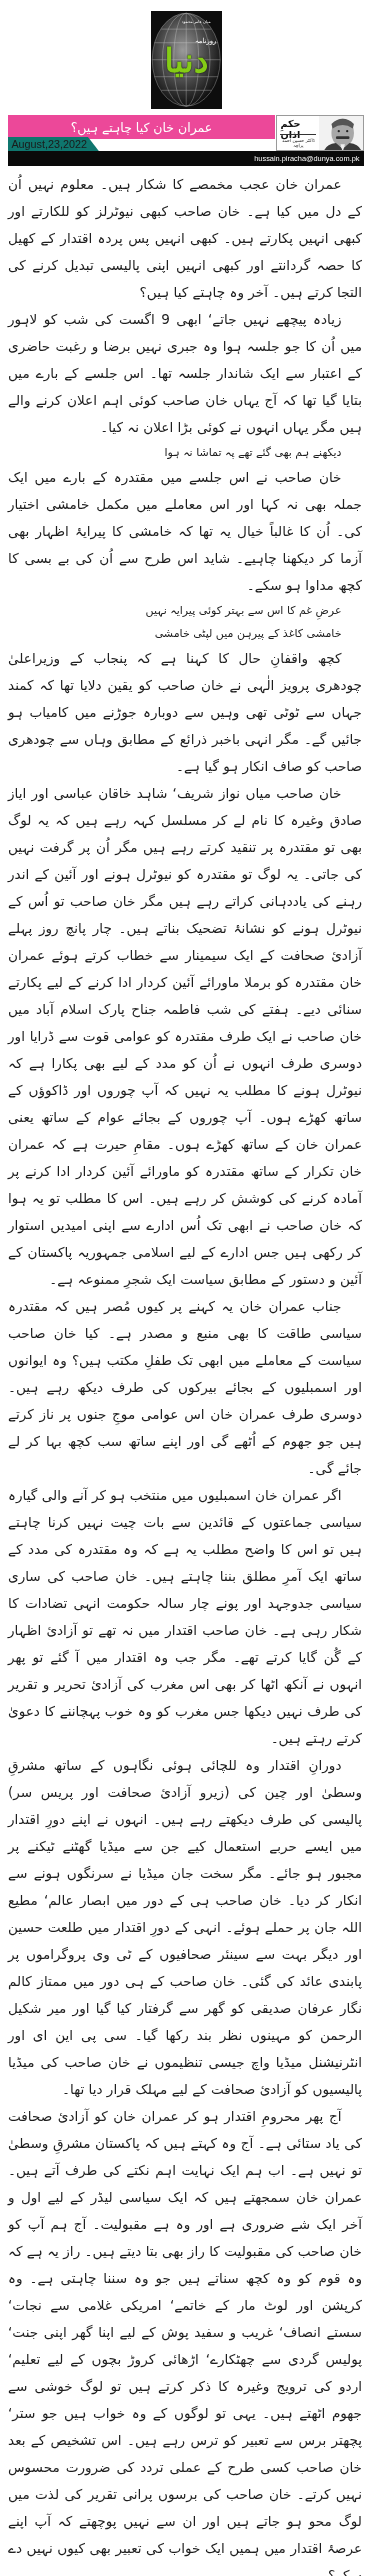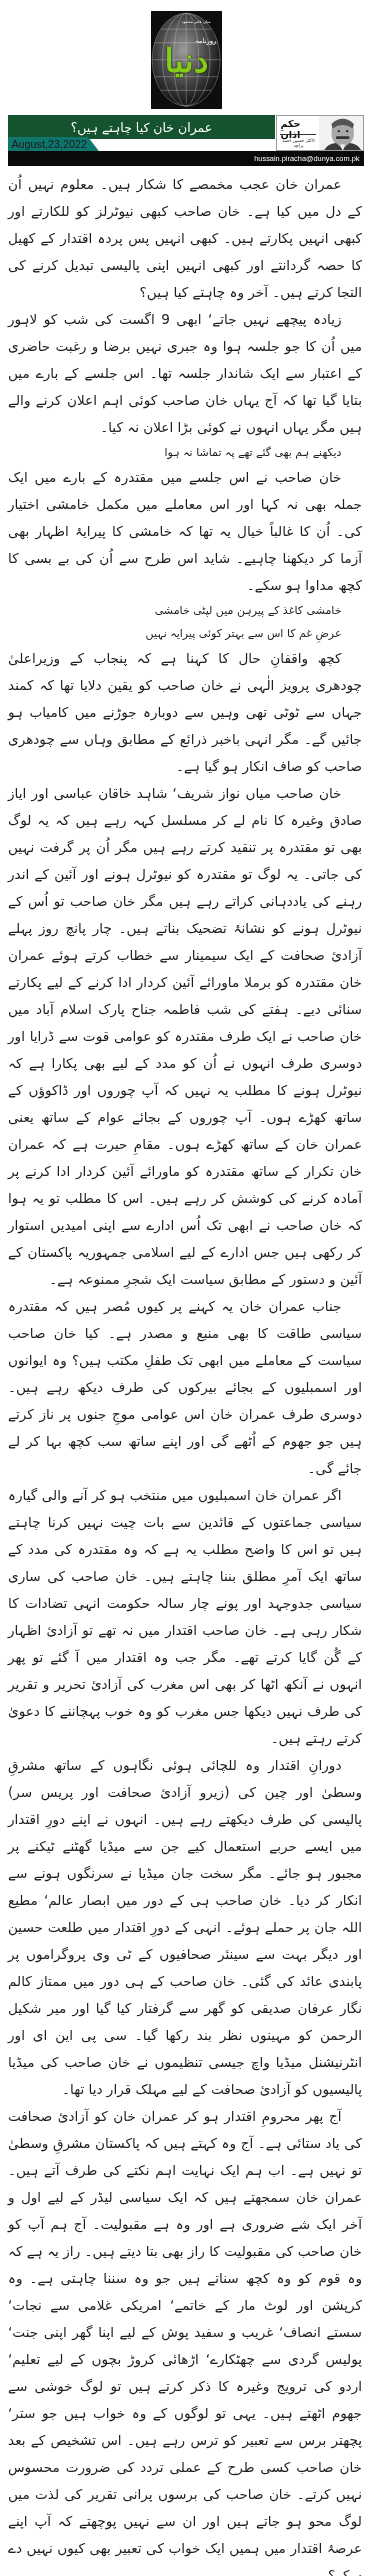--- a/index.html
+++ b/index.html
@@ -7,21 +7,21 @@
 
     
     .logo { position: absolute; left: 151px; top: 11.4px; width: 71px; height: 98px; background: #0d0d0d; overflow: hidden; }
     .logo svg { position: absolute; left: 0; top: 0; }
     .logo .logo-text { position: absolute; left: 0; right: 0; top: 33px; text-align: center; color: #84cc16; font-size: 33px; font-weight: bold; font-family: "DejaVu Serif", serif; line-height: 1; text-shadow: 0 0 1.7px #000; }
     .logo .logo-sub { position: absolute; right: 5.7px; top: 26px; color: #ffffff; font-size: 6.8px; font-family: "DejaVu Sans", sans-serif; direction: rtl; }
     .logo .logo-founder { position: absolute; right: 11.4px; top: 8px; color: #ffffff; font-size: 4px; direction: rtl; line-height: 1.3; text-align: center; }
 
     
     .header { position: absolute; left: 8px; top: 115px; width: 356px; height: 50px; }
-    .title-band { position: absolute; left: 0; top: 0; width: 267px; height: 24px; background: #14532d; }
+    .title-band { position: absolute; left: 0; top: 0; width: 267px; height: 24px; background: #ec4899; }
     .title-text { position: absolute; left: 0; top: 4.5px; width: 267px; text-align: center; color: #ffffff; font-size: 12.5px; direction: rtl; font-family: "DejaVu Sans", sans-serif; }
     .date-tab { position: absolute; left: 0; top: 22px; height: 14.2px; width: 91px; background: #0f766e; clip-path: polygon(0 0, 80px 0, 91px 100%, 0 100%); }
     .date-text { position: absolute; left: 3.4px; top: 1.1px; font-family: "Liberation Sans", sans-serif; font-size: 10.8px; color: #1a1a1a; }
     .author-box { position: absolute; left: 268px; top: 0; width: 88px; height: 36px; background: #ffffff; border: 0.6px solid #9a9a9a; box-sizing: border-box; overflow: hidden; }
     .column-name { position: absolute; left: 3.4px; top: 2.3px; width: 36px; text-align: left; font-size: 9.7px; font-weight: bold; direction: rtl; color: #111; }
     .column-rule { position: absolute; left: 3.4px; top: 18px; width: 36px; height: 0.6px; background: #333; }
     .author-name { position: absolute; left: 3.4px; top: 21.6px; width: 36px; text-align: center; font-size: 4.5px; direction: rtl; color: #222; }
     .author-photo { position: absolute; right: 0; top: 0; width: 44px; height: 36px; }
     .email-bar { position: absolute; left: 0; top: 36px; width: 356px; height: 15.4px; background: #0a0a0a; }
     .email-text { position: absolute; right: 4.5px; top: 2.8px; color: #ffffff; font-family: "Liberation Sans", sans-serif; font-size: 7.4px; padding-left: 32px; }
@@ -86,22 +86,22 @@
   <div class="email-bar">
     <span class="email-text">hussain.piracha@dunya.com.pk</span>
   </div>
 </div>
 
 <div class="article">
   <p class="prose">عمران خان عجب مخمصے کا شکار ہیں۔ معلوم نہیں اُن کے دل میں کیا ہے۔ خان صاحب کبھی نیوٹرلز کو للکارتے اور کبھی انہیں پکارتے ہیں۔ کبھی انہیں پس پردہ اقتدار کے کھیل کا حصہ گردانتے اور کبھی انہیں اپنی پالیسی تبدیل کرنے کی التجا کرتے ہیں۔ آخر وہ چاہتے کیا ہیں؟</p>
   <p class="prose">زیادہ پیچھے نہیں جاتے‘ ابھی 9 اگست کی شب کو لاہور میں اُن کا جو جلسہ ہوا وہ جبری نہیں برضا و رغبت حاضری کے اعتبار سے ایک شاندار جلسہ تھا۔ اس جلسے کے بارے میں بتایا گیا تھا کہ آج یہاں خان صاحب کوئی اہم اعلان کرنے والے ہیں مگر یہاں انہوں نے کوئی بڑا اعلان نہ کیا۔</p>
   <p class="verse">دیکھنے ہم بھی گئے تھے پہ تماشا نہ ہوا</p>
   <p class="prose">خان صاحب نے اس جلسے میں مقتدرہ کے بارے میں ایک جملہ بھی نہ کہا اور اس معاملے میں مکمل خامشی اختیار کی۔ اُن کا غالباً خیال یہ تھا کہ خامشی کا پیرایۂ اظہار بھی آزما کر دیکھنا چاہیے۔ شاید اس طرح سے اُن کی بے بسی کا کچھ مداوا ہو سکے۔</p>
+  <p class="verse">عرضِ غم کا اس سے بہتر کوئی پیرایہ نہیں</p>
   <p class="verse">خامشی کاغذ کے پیرہن میں لپٹی خامشی</p>
-  <p class="verse">عرضِ غم کا اس سے بہتر کوئی پیرایہ نہیں</p>
   <p class="prose">کچھ واقفانِ حال کا کہنا ہے کہ پنجاب کے وزیراعلیٰ چودھری پرویز الٰہی نے خان صاحب کو یقین دلایا تھا کہ کمند جہاں سے ٹوٹی تھی وہیں سے دوبارہ جوڑنے میں کامیاب ہو جائیں گے۔ مگر انہی باخبر ذرائع کے مطابق وہاں سے چودھری صاحب کو صاف انکار ہو گیا ہے۔</p>
   <p class="prose">خان صاحب میاں نواز شریف‘ شاہد خاقان عباسی اور ایاز صادق وغیرہ کا نام لے کر مسلسل کہہ رہے ہیں کہ یہ لوگ بھی تو مقتدرہ پر تنقید کرتے رہے ہیں مگر اُن پر گرفت نہیں کی جاتی۔ یہ لوگ تو مقتدرہ کو نیوٹرل ہونے اور آئین کے اندر رہنے کی یاددہانی کراتے رہے ہیں مگر خان صاحب تو اُس کے نیوٹرل ہونے کو نشانۂ تضحیک بناتے ہیں۔ چار پانچ روز پہلے آزادیٔ صحافت کے ایک سیمینار سے خطاب کرتے ہوئے عمران خان مقتدرہ کو برملا ماورائے آئین کردار ادا کرنے کے لیے پکارتے سنائی دیے۔ ہفتے کی شب فاطمہ جناح پارک اسلام آباد میں خان صاحب نے ایک طرف مقتدرہ کو عوامی قوت سے ڈرایا اور دوسری طرف انہوں نے اُن کو مدد کے لیے بھی پکارا ہے کہ نیوٹرل ہونے کا مطلب یہ نہیں کہ آپ چوروں اور ڈاکوؤں کے ساتھ کھڑے ہوں۔ آپ چوروں کے بجائے عوام کے ساتھ یعنی عمران خان کے ساتھ کھڑے ہوں۔ مقامِ حیرت ہے کہ عمران خان تکرار کے ساتھ مقتدرہ کو ماورائے آئین کردار ادا کرنے پر آمادہ کرنے کی کوشش کر رہے ہیں۔ اس کا مطلب تو یہ ہوا کہ خان صاحب نے ابھی تک اُس ادارے سے اپنی امیدیں استوار کر رکھی ہیں جس ادارے کے لیے اسلامی جمہوریہ پاکستان کے آئین و دستور کے مطابق سیاست ایک شجرِ ممنوعہ ہے۔</p>
   <p class="prose">جناب عمران خان یہ کہنے پر کیوں مُصر ہیں کہ مقتدرہ سیاسی طاقت کا بھی منبع و مصدر ہے۔ کیا خان صاحب سیاست کے معاملے میں ابھی تک طفلِ مکتب ہیں؟ وہ ایوانوں اور اسمبلیوں کے بجائے بیرکوں کی طرف دیکھ رہے ہیں۔ دوسری طرف عمران خان اس عوامی موجِ جنوں پر ناز کرتے ہیں جو جھوم کے اُٹھے گی اور اپنے ساتھ سب کچھ بہا کر لے جائے گی۔</p>
   <p class="prose">اگر عمران خان اسمبلیوں میں منتخب ہو کر آنے والی گیارہ سیاسی جماعتوں کے قائدین سے بات چیت نہیں کرنا چاہتے ہیں تو اس کا واضح مطلب یہ ہے کہ وہ مقتدرہ کی مدد کے ساتھ ایک آمرِ مطلق بننا چاہتے ہیں۔ خان صاحب کی ساری سیاسی جدوجہد اور پونے چار سالہ حکومت انہی تضادات کا شکار رہی ہے۔ خان صاحب اقتدار میں نہ تھے تو آزادیٔ اظہار کے گُن گایا کرتے تھے۔ مگر جب وہ اقتدار میں آ گئے تو پھر انہوں نے آنکھ اٹھا کر بھی اس مغرب کی آزادیٔ تحریر و تقریر کی طرف نہیں دیکھا جس مغرب کو وہ خوب پہچاننے کا دعویٰ کرتے رہتے ہیں۔</p>
   <p class="prose">دورانِ اقتدار وہ للچائی ہوئی نگاہوں کے ساتھ مشرقِ وسطیٰ اور چین کی (زیرو آزادیٔ صحافت اور پریس سر) پالیسی کی طرف دیکھتے رہے ہیں۔ انہوں نے اپنے دورِ اقتدار میں ایسے حربے استعمال کیے جن سے میڈیا گھٹنے ٹیکنے پر مجبور ہو جائے۔ مگر سخت جان میڈیا نے سرنگوں ہونے سے انکار کر دیا۔ خان صاحب ہی کے دور میں ابصار عالم‘ مطیع اللہ جان پر حملے ہوئے۔ انہی کے دورِ اقتدار میں طلعت حسین اور دیگر بہت سے سینئر صحافیوں کے ٹی وی پروگراموں پر پابندی عائد کی گئی۔ خان صاحب کے ہی دور میں ممتاز کالم نگار عرفان صدیقی کو گھر سے گرفتار کیا گیا اور میر شکیل الرحمن کو مہینوں نظر بند رکھا گیا۔ سی پی این ای اور انٹرنیشنل میڈیا واچ جیسی تنظیموں نے خان صاحب کی میڈیا پالیسیوں کو آزادیٔ صحافت کے لیے مہلک قرار دیا تھا۔</p>
   <p class="prose">آج پھر محرومِ اقتدار ہو کر عمران خان کو آزادیٔ صحافت کی یاد ستائی ہے۔ آج وہ کہتے ہیں کہ پاکستان مشرقِ وسطیٰ تو نہیں ہے۔ اب ہم ایک نہایت اہم نکتے کی طرف آتے ہیں۔ عمران خان سمجھتے ہیں کہ ایک سیاسی لیڈر کے لیے اول و آخر ایک شے ضروری ہے اور وہ ہے مقبولیت۔ آج ہم آپ کو خان صاحب کی مقبولیت کا راز بھی بتا دیتے ہیں۔ راز یہ ہے کہ وہ قوم کو وہ کچھ سناتے ہیں جو وہ سننا چاہتی ہے۔ وہ کرپشن اور لوٹ مار کے خاتمے‘ امریکی غلامی سے نجات‘ سستے انصاف‘ غریب و سفید پوش کے لیے اپنا گھر اپنی جنت‘ پولیس گردی سے چھٹکارے‘ اڑھائی کروڑ بچوں کے لیے تعلیم‘ اردو کی ترویج وغیرہ کا ذکر کرتے ہیں تو لوگ خوشی سے جھوم اٹھتے ہیں۔ یہی تو لوگوں کے وہ خواب ہیں جو ستر‘ پچھتر برس سے تعبیر کو ترس رہے ہیں۔ اس تشخیص کے بعد خان صاحب کسی طرح کے عملی تردد کی ضرورت محسوس نہیں کرتے۔ خان صاحب کی برسوں پرانی تقریر کی لذت میں لوگ محو ہو جاتے ہیں اور ان سے نہیں پوچھتے کہ آپ اپنے عرصۂ اقتدار میں ہمیں ایک خواب کی تعبیر بھی کیوں نہیں دے سکے؟</p>
   <p class="prose">خان صاحب کی تشخیص تو لاجواب مگر اُن کا علاج بے اثر ہے۔ وہ علاج کے بارے میں زیادہ متفکر بھی نہیں کیونکہ امراض کی تشخیص کے بعد اُن کی پالیسی یہ ہے کہ آگے مریض جانے‘ خدا جانے۔</p>
 
 </div>
 

